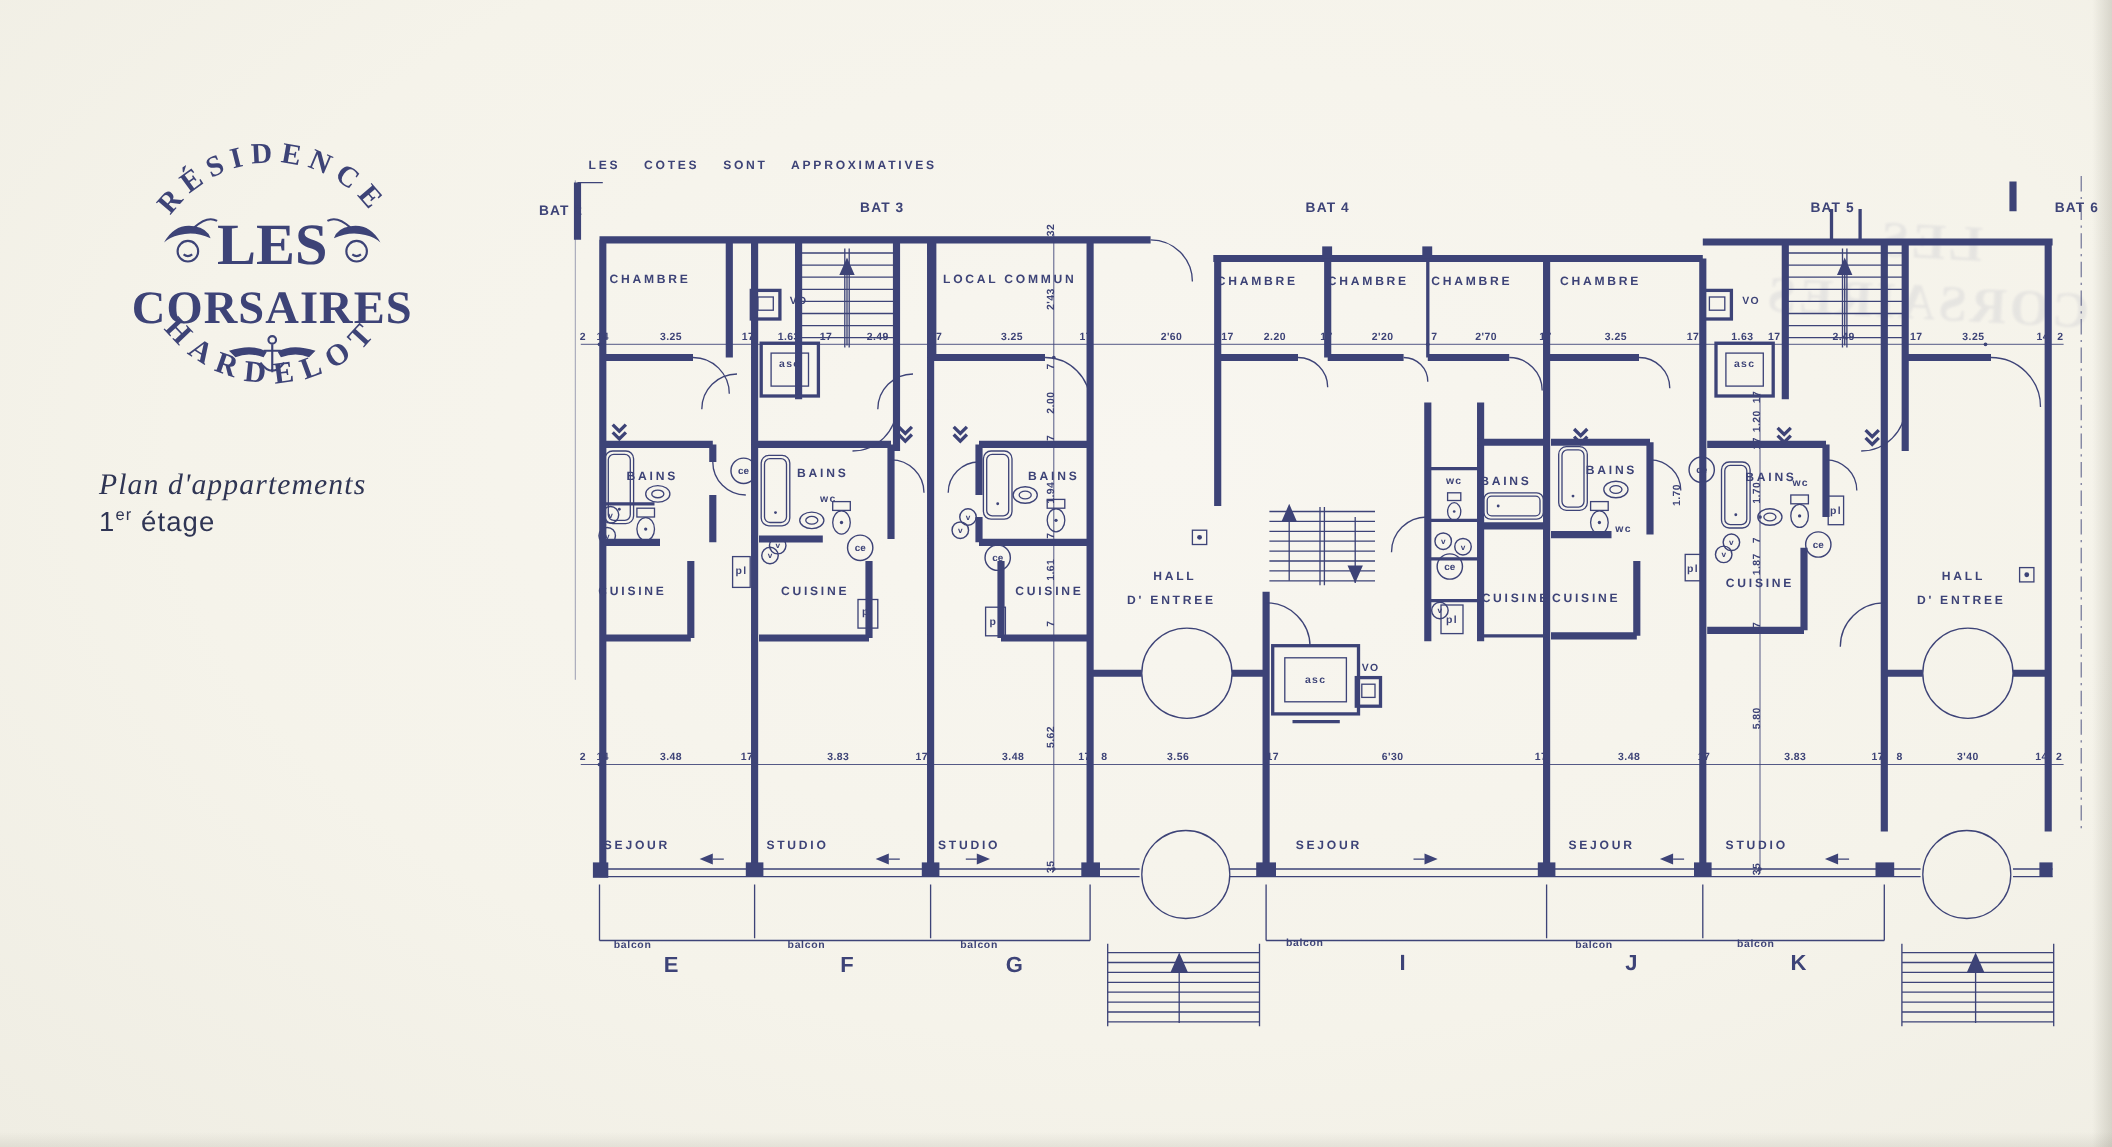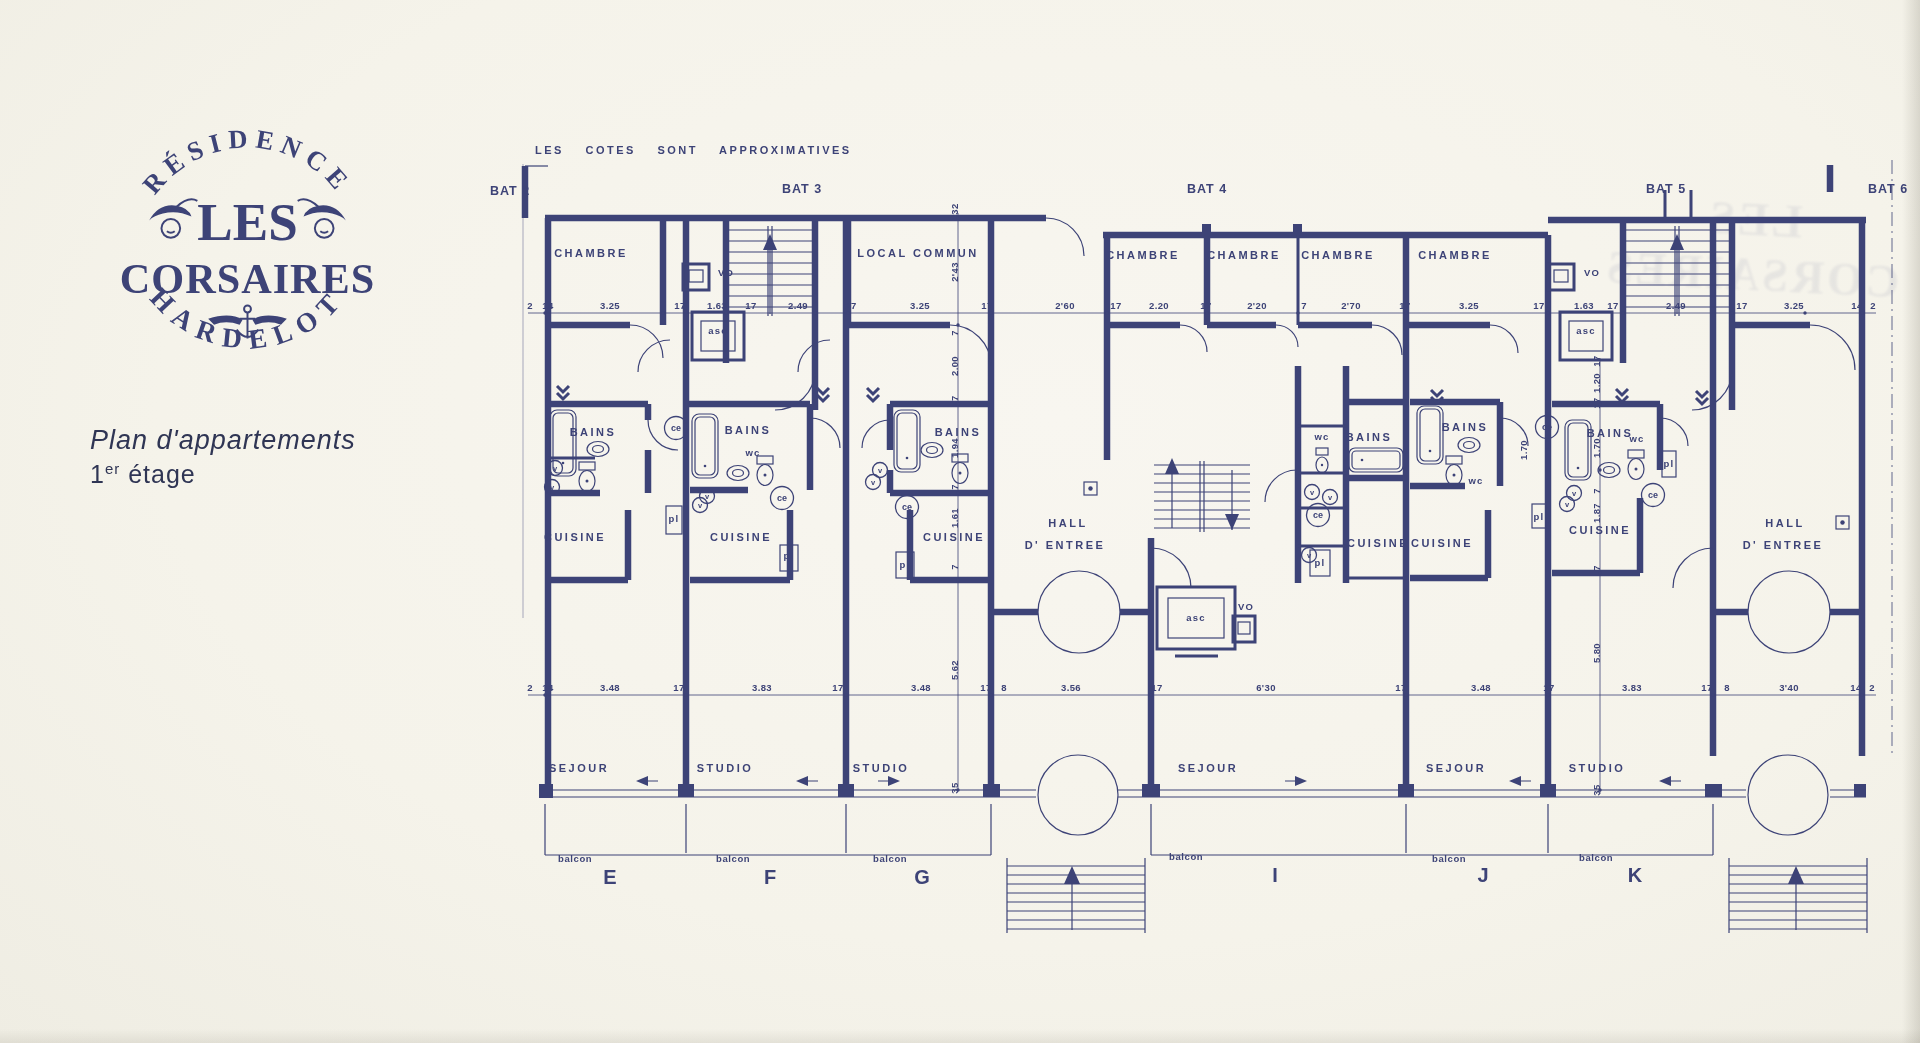--- a/index.html
+++ b/index.html
@@ -17,21 +17,21 @@
   .logo{position:absolute;left:100px;top:100px;width:295px;height:300px;}
   .logo text{fill:#3d4377;font-family:"Liberation Serif",serif;font-weight:bold;}
   .lg-arc{font-size:27px;letter-spacing:7px;}
   .lg-arc2{font-size:28px;letter-spacing:9px;}
   .lg-les{font-size:54px;text-anchor:middle;}
   .lg-cor{font-size:43px;text-anchor:middle;letter-spacing:1px;}
   .lg-stroke{stroke:#3d4377;fill:none;stroke-width:2;}
   .lg-fill{fill:#3d4377;stroke:none;}
 
   .title-block{position:absolute;left:90px;top:425px;color:#2f3554;}
-  .t1{font-family:Liberation Sans, sans-serif;font-style:italic;font-size:27px;letter-spacing:1px;}
+  .t1{font-family:Liberation Serif, serif;font-style:italic;font-size:27px;letter-spacing:1px;}
   .t2{font-size:25px;margin-top:4px;letter-spacing:1px;}
   .t2 sup{font-size:60%;margin-top:48px;}
 
   .plan-svg{position:absolute;left:480px;top:118px;width:1440px;height:830px;}
   .plan-svg text{fill:#3d4377;stroke:none;}
   .room-lb{font-size:11px;letter-spacing:2.5px;font-weight:600;text-anchor:middle;}
   .small-lb{font-size:9.5px;letter-spacing:1.2px;font-weight:700;text-anchor:middle;}
   .dim-lb{font-size:9.5px;font-weight:600;text-anchor:middle;letter-spacing:.4px;}
   .bat-lb{font-size:12.5px;font-weight:700;letter-spacing:1px;text-anchor:middle;}
   .letter-lb{font-size:20px;font-weight:600;text-anchor:middle;}

